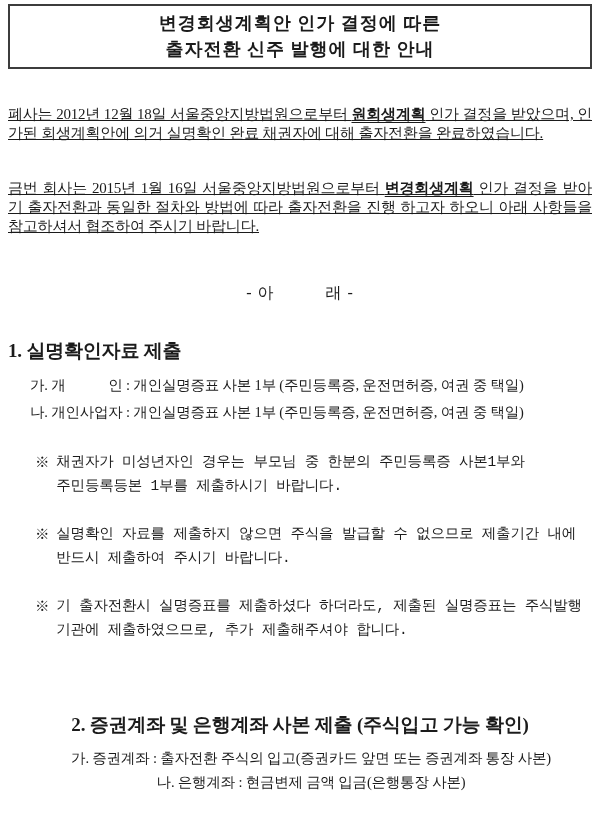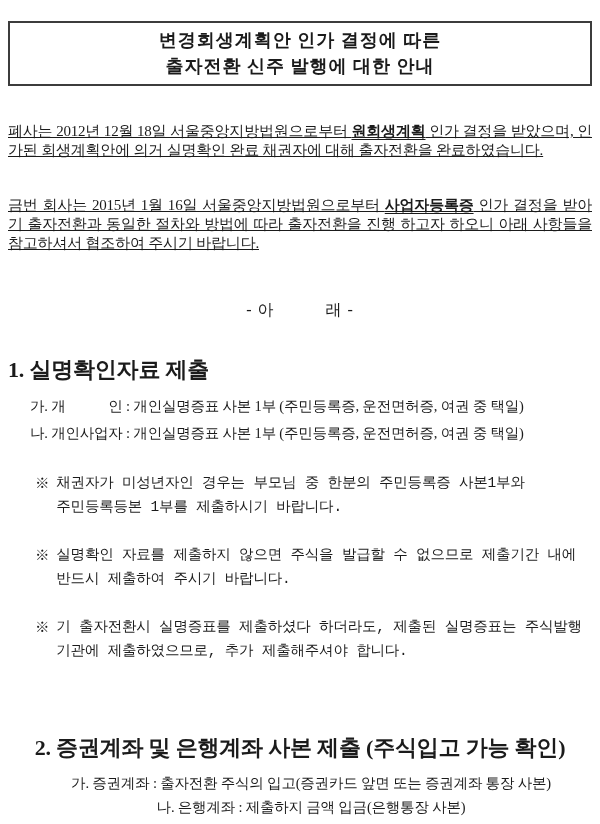--- a/index.html
+++ b/index.html
@@ -11,21 +11,21 @@
     width: 600px;
     height: 824px;
     overflow: hidden;
     font-family: "Liberation Serif", "DejaVu Serif", serif;
     color: #1b1b1b;
   }
   .page {
     box-sizing: border-box;
     width: 600px;
     height: 824px;
-    padding: 21px 8px 0 8px;
+    padding: 4px 8px 0 8px;
   }
   .title-box {
     border: 2px solid #3c3c3c;
     text-align: center;
     font-weight: bold;
     font-size: 18px;
     line-height: 26px;
     padding: 4px 0 5px 0;
     letter-spacing: 1px;
   }
@@ -44,21 +44,21 @@
   }
   .divider {
     margin-top: 47px;
     text-align: center;
     font-size: 16px;
     white-space: pre;
     letter-spacing: 1px;
   }
   .section-heading {
     margin: 34px 0 0 0;
-    font-size: 22px;
+    font-size: 19px;
     font-weight: bold;
     letter-spacing: -0.2px;
   }
   .items {
     margin-top: 8px;
     padding-left: 22px;
     font-size: 14.5px;
     line-height: 27px;
     letter-spacing: -0.2px;
   }
@@ -81,21 +81,21 @@
 
 <div class="page">
 
   <div class="title-box">
     <div>변경회생계획안 인가 결정에 따른</div>
     <div>출자전환 신주 발행에 대한 안내</div>
   </div>
 
   <p class="para"><span>폐사는 2012년 12월 18일 서울중앙지방법원으로부터 </span><span class="emph">원회생계획</span><span> 인가 결정을 받았으며, 인가된 회생계획안에 의거 실명확인 완료 채권자에 대해 출자전환을 완료하였습니다.</span></p>
 
-  <p class="para"><span>금번 회사는 2015년 1월 16일 서울중앙지방법원으로부터 </span><span class="emph">사업자등록증</span><span> 인가 결정을 받아 기 출자전환과 동일한 절차와 방법에 따라 출자전환을 진행 하고자 하오니 아래 사항들을 참고하셔서 협조하여 주시기 바랍니다.</span></p>
+  <p class="para"><span>금번 회사는 2015년 1월 16일 서울중앙지방법원으로부터 </span><span class="emph">변경회생계획</span><span> 인가 결정을 받아 기 출자전환과 동일한 절차와 방법에 따라 출자전환을 진행 하고자 하오니 아래 사항들을 참고하셔서 협조하여 주시기 바랍니다.</span></p>
 
   <div class="divider">- 아　　　래 -</div>
 
   <div class="section">
     <div class="section-heading">1. 실명확인자료 제출</div>
     <div class="items">
       <div>가. 개　　　인 : 개인실명증표 사본 1부 (주민등록증, 운전면허증, 여권 중 택일)</div>
       <div>나. 개인사업자 : 개인실명증표 사본 1부 (주민등록증, 운전면허증, 여권 중 택일)</div>
     </div>
 
@@ -115,19 +115,19 @@
       <span class="marker">※</span>
       <span class="note-text">기 출자전환시 실명증표를 제출하셨다 하더라도, 제출된 실명증표는 주식발행
 기관에 제출하였으므로, 추가 제출해주셔야 합니다.</span>
     </div>
   </div>
 
   <div class="section sec2">
     <div class="section-heading">2. 증권계좌 및 은행계좌 사본 제출 (주식입고 가능 확인)</div>
     <div class="items tight">
       <div>가. 증권계좌 : 출자전환 주식의 입고(증권카드 앞면 또는 증권계좌 통장 사본)</div>
-      <div>나. 은행계좌 : 제출하지 금액 입금(은행통장 사본)</div>
+      <div>나. 은행계좌 : 현금변제 금액 입금(은행통장 사본)</div>
 
     </div>
 
   </div>
 
 </div>
 
 </body></html>

